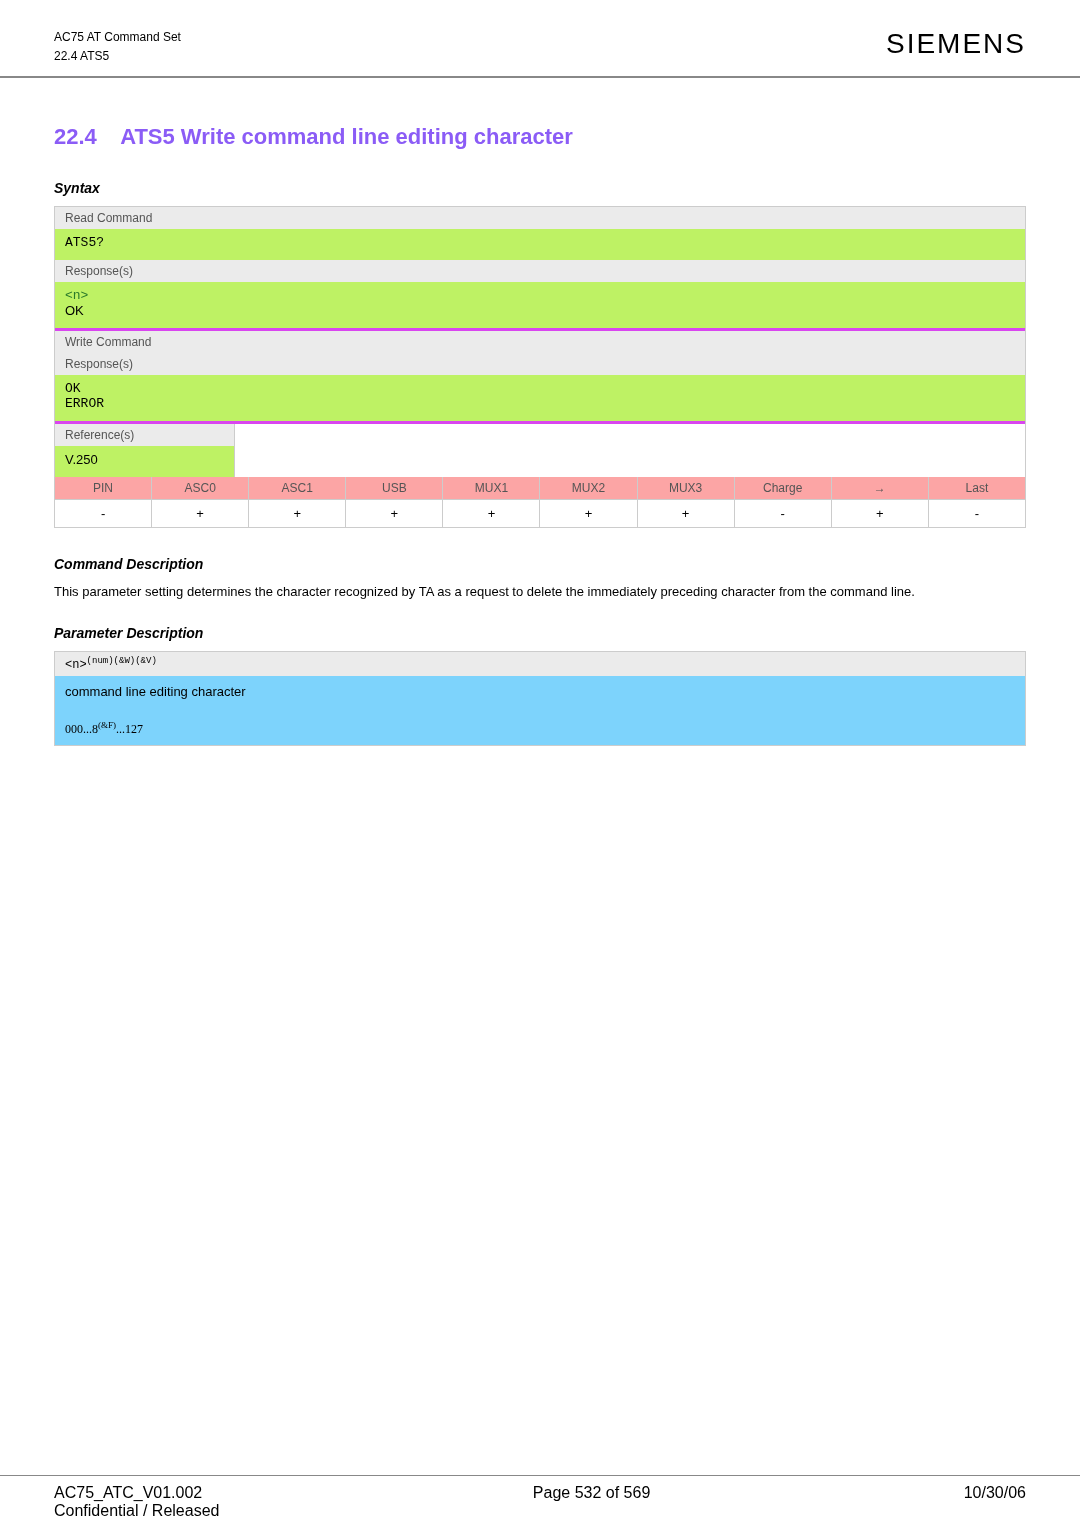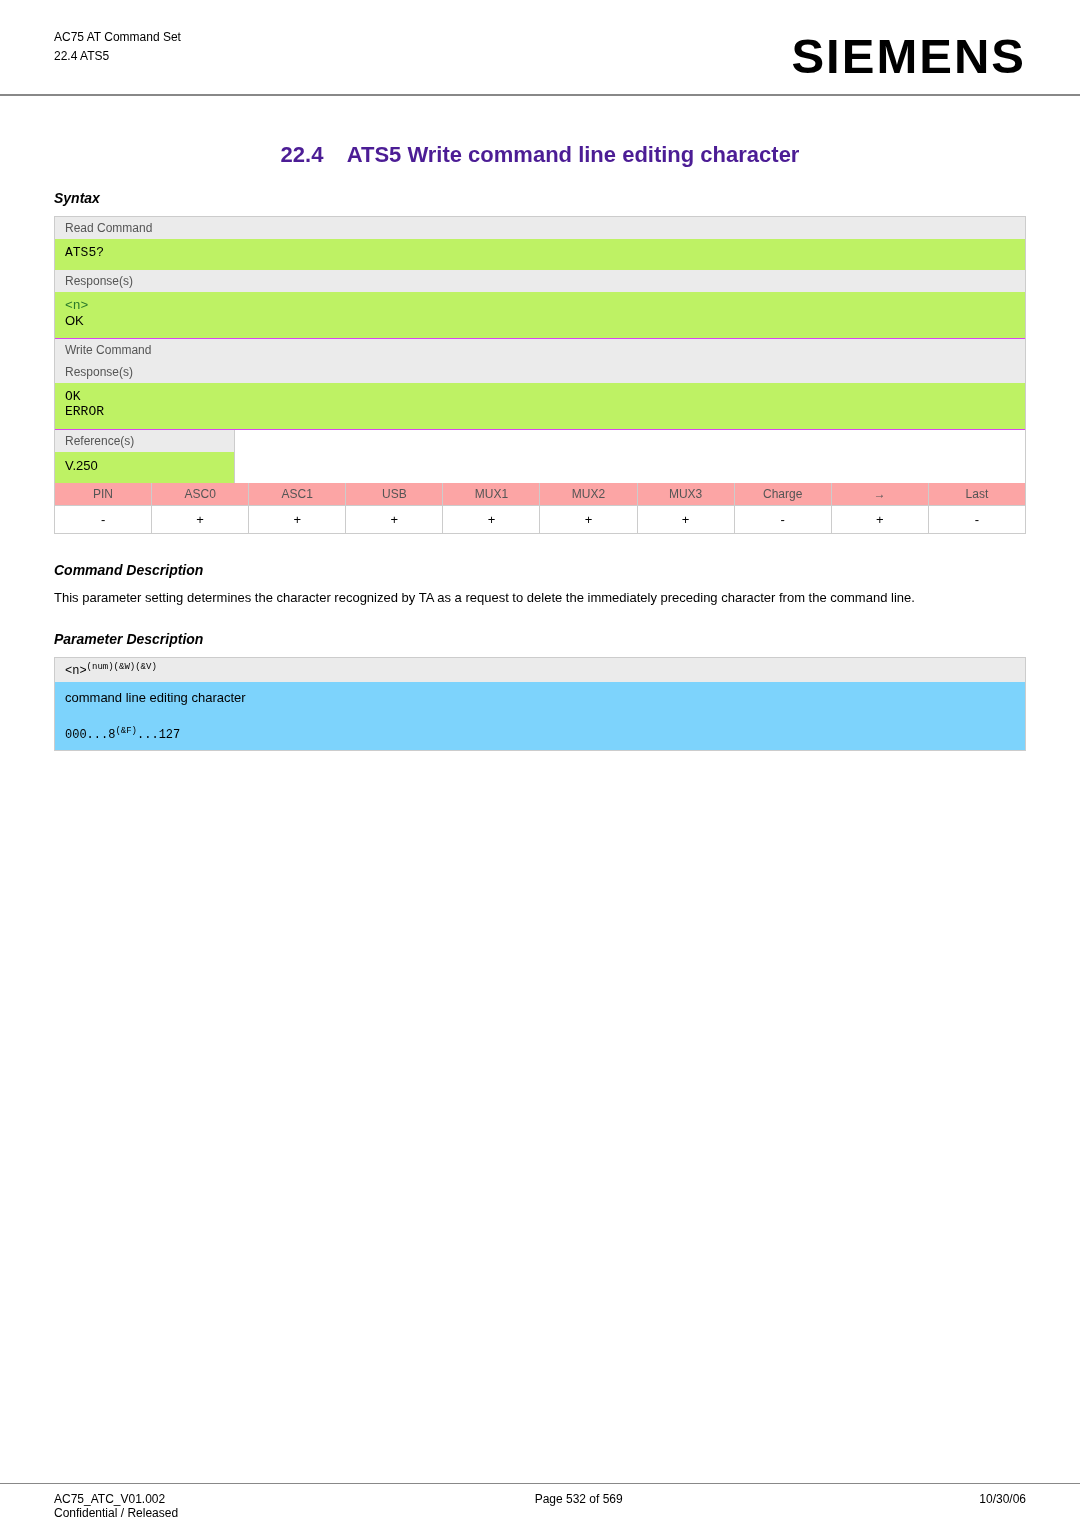--- a/index.html
+++ b/index.html
@@ -21,60 +21,59 @@
       padding: 28px 54px 10px 54px;
       border-bottom: 2px solid #888;
       margin-bottom: 16px;
     }
     .header-left {
       font-size: 12px;
       color: #000;
       line-height: 1.6;
     }
     .header-right {
-      font-size: 49px;
-      font-weight: bold;
+      font-size: 28px;
+      font-weight: normal;
       letter-spacing: 2px;
       color: #000;
       font-family: Arial, Helvetica, sans-serif;
     }
 
     
     .content {
       padding: 30px 54px 60px 54px;
     }
 
     
     .section-title {
       font-size: 22px;
       font-weight: bold;
-      margin-bottom: 22px;
-      color: #4c1d95;
-      text-align: center;
+      margin-bottom: 30px;
+      color: #8b5cf6;
     }
     .section-title .section-num {
       margin-right: 18px;
     }
 
     
     .subsection-heading {
       font-size: 14px;
       font-weight: bold;
       font-style: italic;
       margin-bottom: 10px;
       color: #000;
     }
 
     
     .syntax-block {
       border: 1px solid #ccc;
       margin-bottom: 28px;
     }
     .syntax-row {
-      border-bottom: 1px solid #d946ef;
+      border-bottom: 3px solid #d946ef;
     }
     .syntax-row:last-child {
       border-bottom: none;
     }
     .syntax-row-label {
       background: #ebebeb;
       color: #555;
       font-size: 12px;
       padding: 4px 10px;
     }
@@ -169,38 +168,38 @@
     }
     .param-body {
       padding: 8px 10px;
       font-size: 13px;
       background: #7dd3fc;
     }
     .param-body .param-desc-text {
       margin-bottom: 4px;
     }
     .param-body .param-range {
-      font-family: Liberation Mono, monospace;
+      font-family: Liberation Serif, serif;
       font-size: 12px;
       margin-top: 21px;
     }
     .param-body sup {
       font-size: 9px;
     }
 
     
     .footer {
       position: absolute;
       bottom: 0;
       left: 0; right: 0;
       border-top: 1px solid #888;
       padding: 8px 54px;
       display: flex;
       justify-content: space-between;
-      font-size: 12px;
+      font-size: 16px;
       color: #000;
     }
   </style>
 </head>
 <body>
 
 <div class="header">
   <div class="header-left">
     <div>AC75 AT Command Set</div>
     <div>22.4 ATS5</div>

